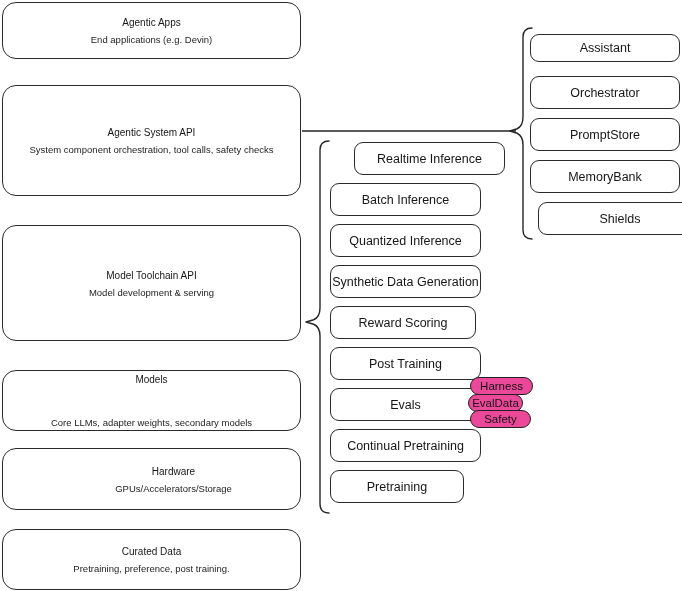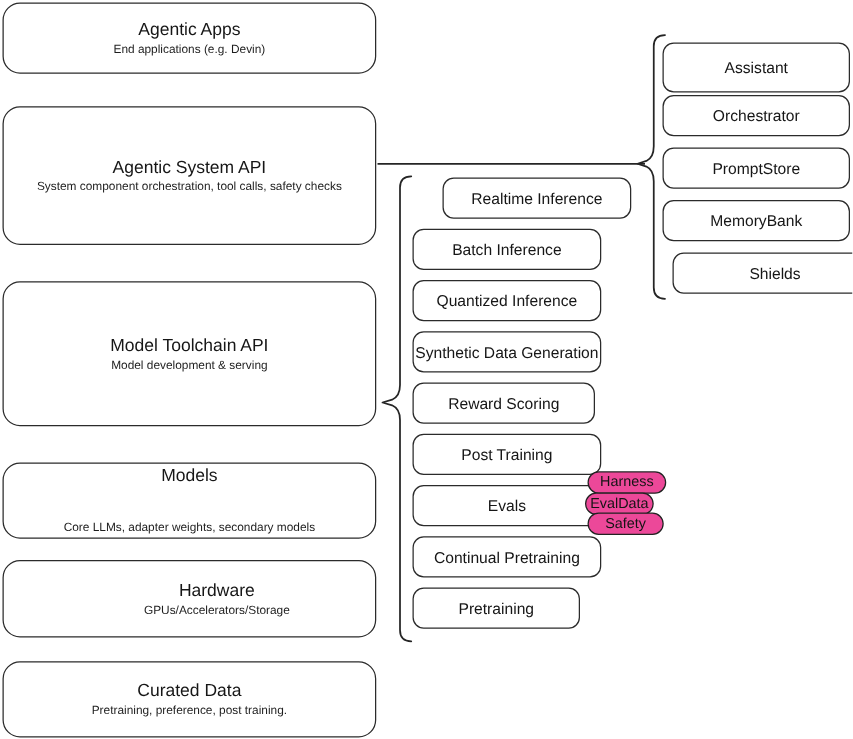--- a/index.html
+++ b/index.html
@@ -33,21 +33,21 @@
     align-items: center;
     justify-content: center;
     text-align: center;
   }
 
   
   .layer-box {
     border-radius: 14px;
   }
   .layer-title {
-    font-size: 14px;
+    font-size: 10px;
     line-height: 18px;
     color: #161616;
     white-space: nowrap;
   }
   .layer-sub {
     font-size: 9.5px;
     line-height: 14px;
     color: #1d1d1d;
     margin-top: 1px;
     white-space: nowrap;
@@ -184,21 +184,21 @@
       </div>
       <div class="pill" style="left: 468px; top: 394px; width: 55px; height: 18px; z-index: 7;">
         <span class="pill-label">EvalData</span>
       </div>
       <div class="pill" style="left: 470px; top: 410px; width: 61px; height: 18px; z-index: 8;">
         <span class="pill-label">Safety</span>
       </div>
     </div>
 
   <div id="system-column">
-      <div class="rbox cap-box" style="left: 530px; top: 34px; width: 150px; height: 40px;">
+      <div class="rbox cap-box" style="left: 530px; top: 34px; width: 150px; height: 28px;">
         <div class="cap-label">Assistant</div>
       </div>
       <div class="rbox cap-box" style="left: 530px; top: 76px; width: 150px; height: 33px;">
         <div class="cap-label">Orchestrator</div>
       </div>
       <div class="rbox cap-box" style="left: 530px; top: 118px; width: 150px; height: 33px;">
         <div class="cap-label">PromptStore</div>
       </div>
       <div class="rbox cap-box" style="left: 530px; top: 160px; width: 150px; height: 33px;">
         <div class="cap-label">MemoryBank</div>

